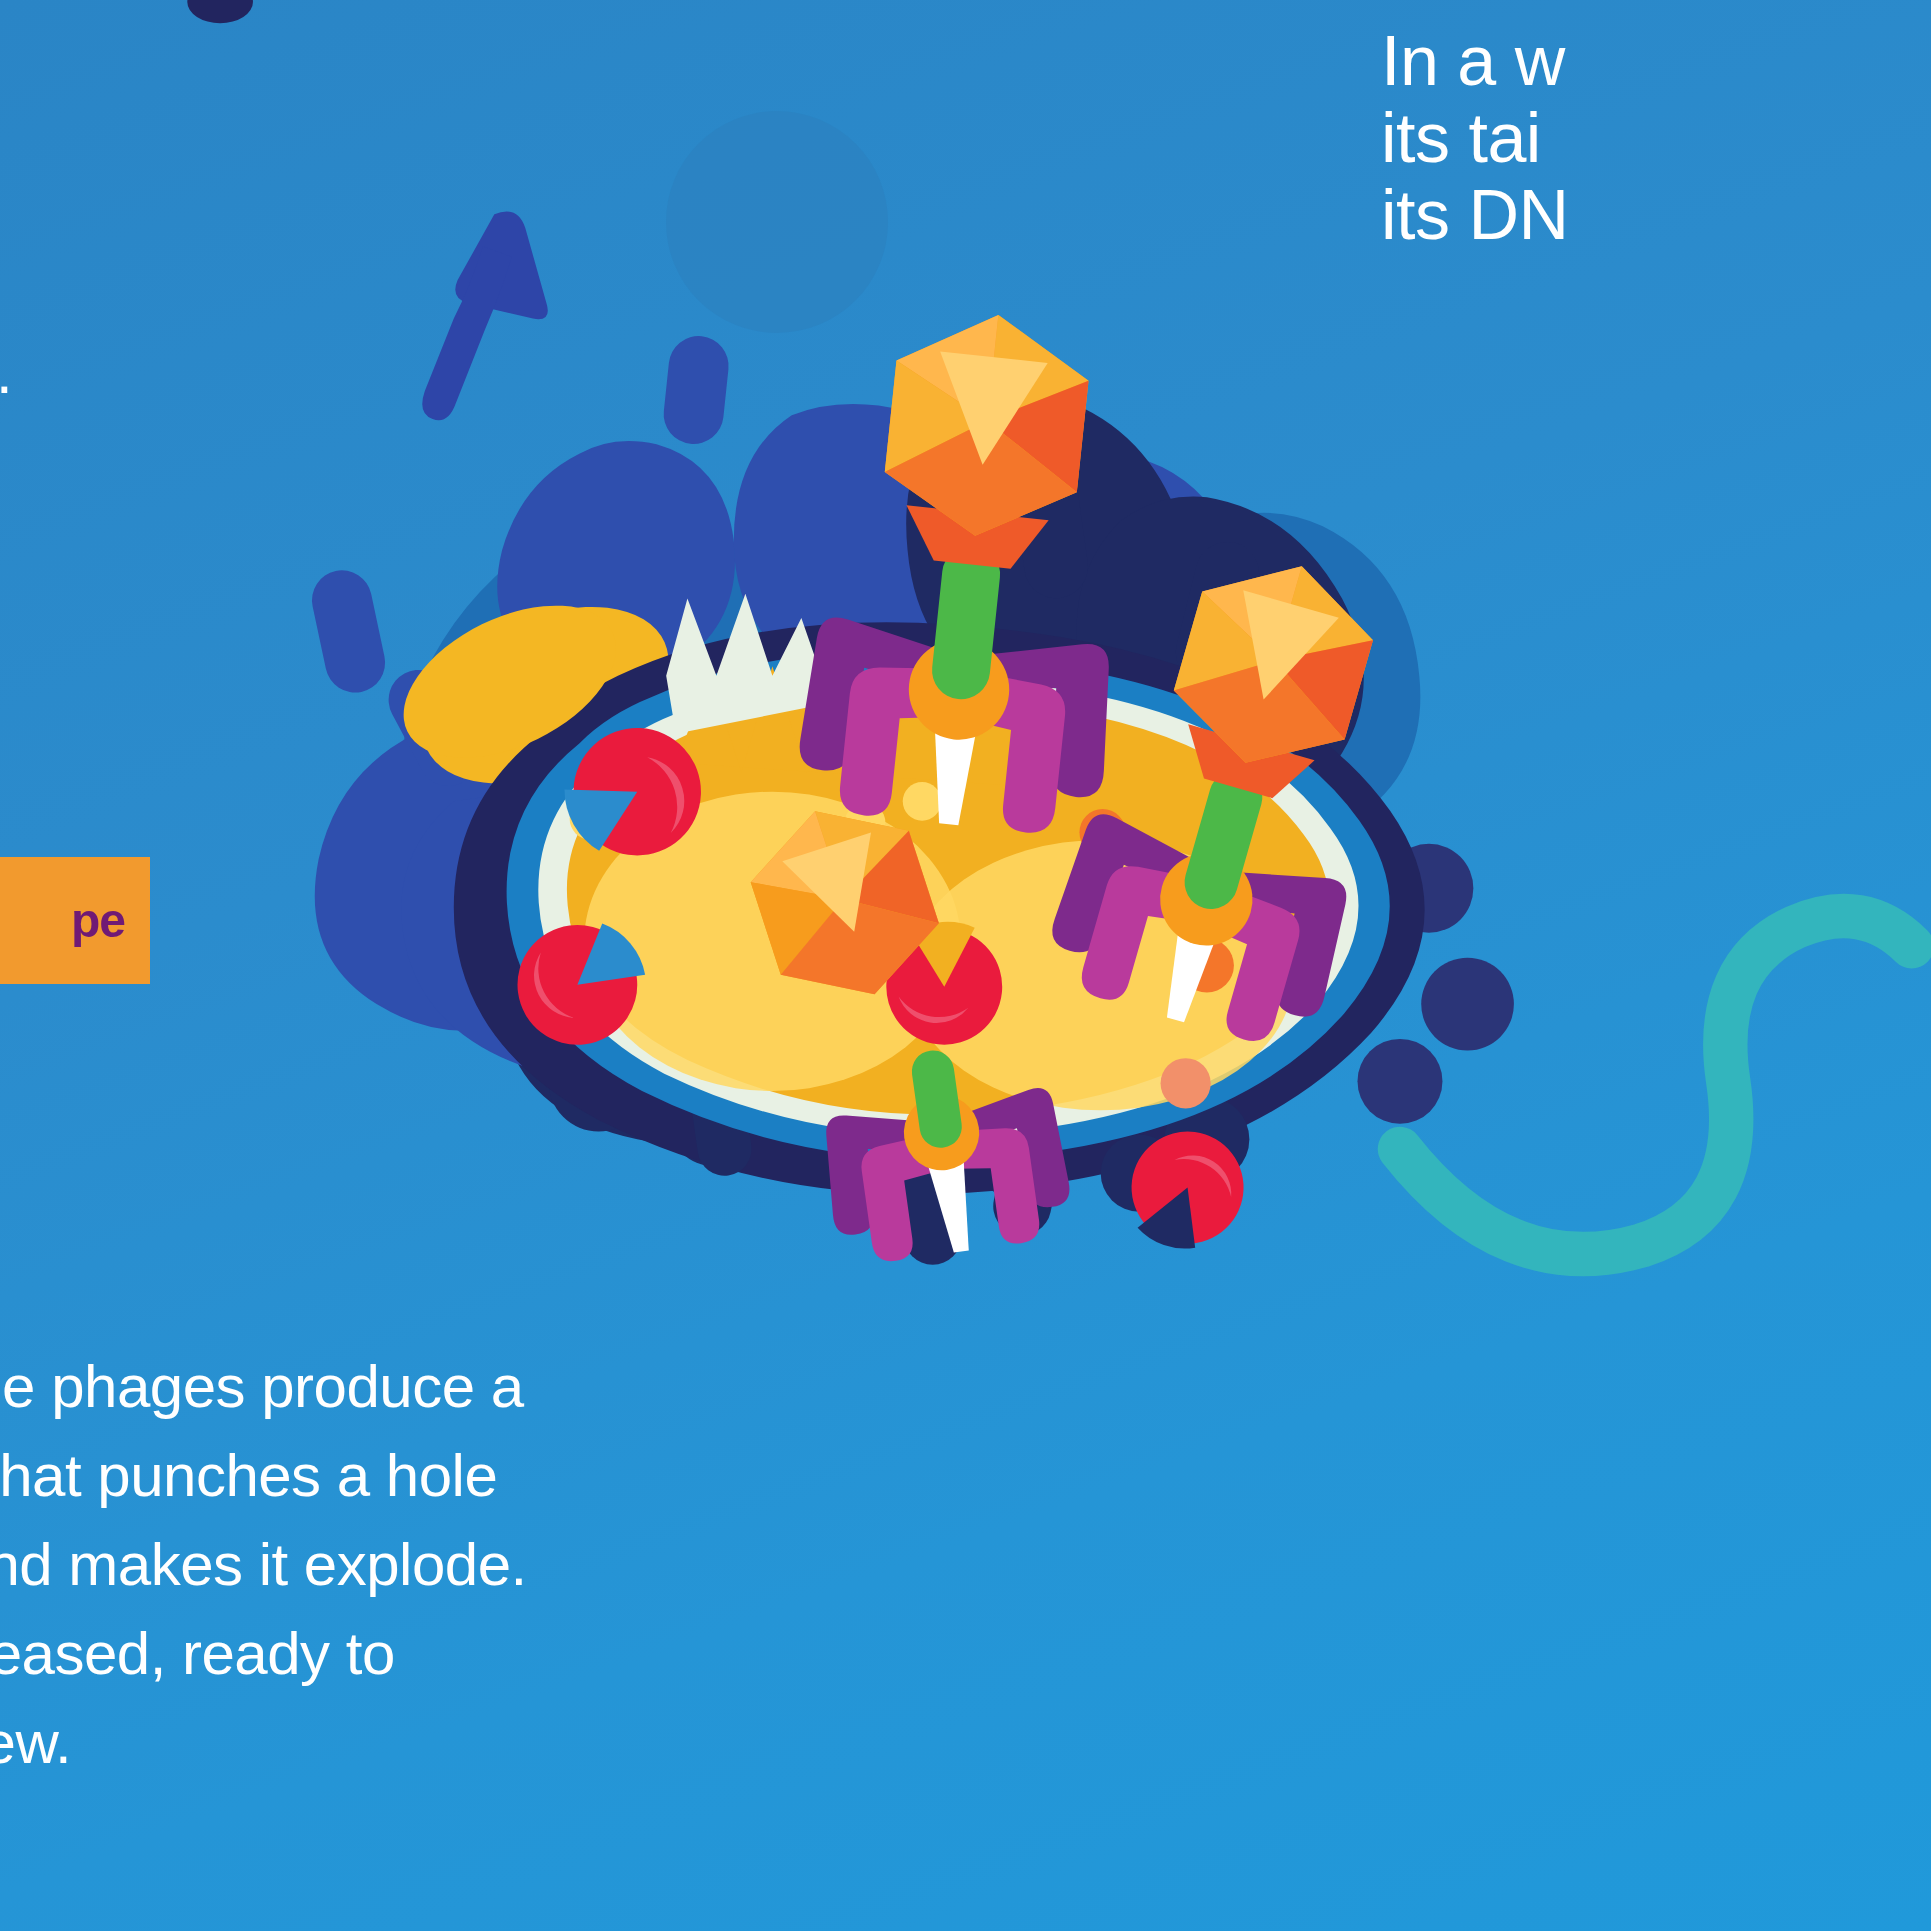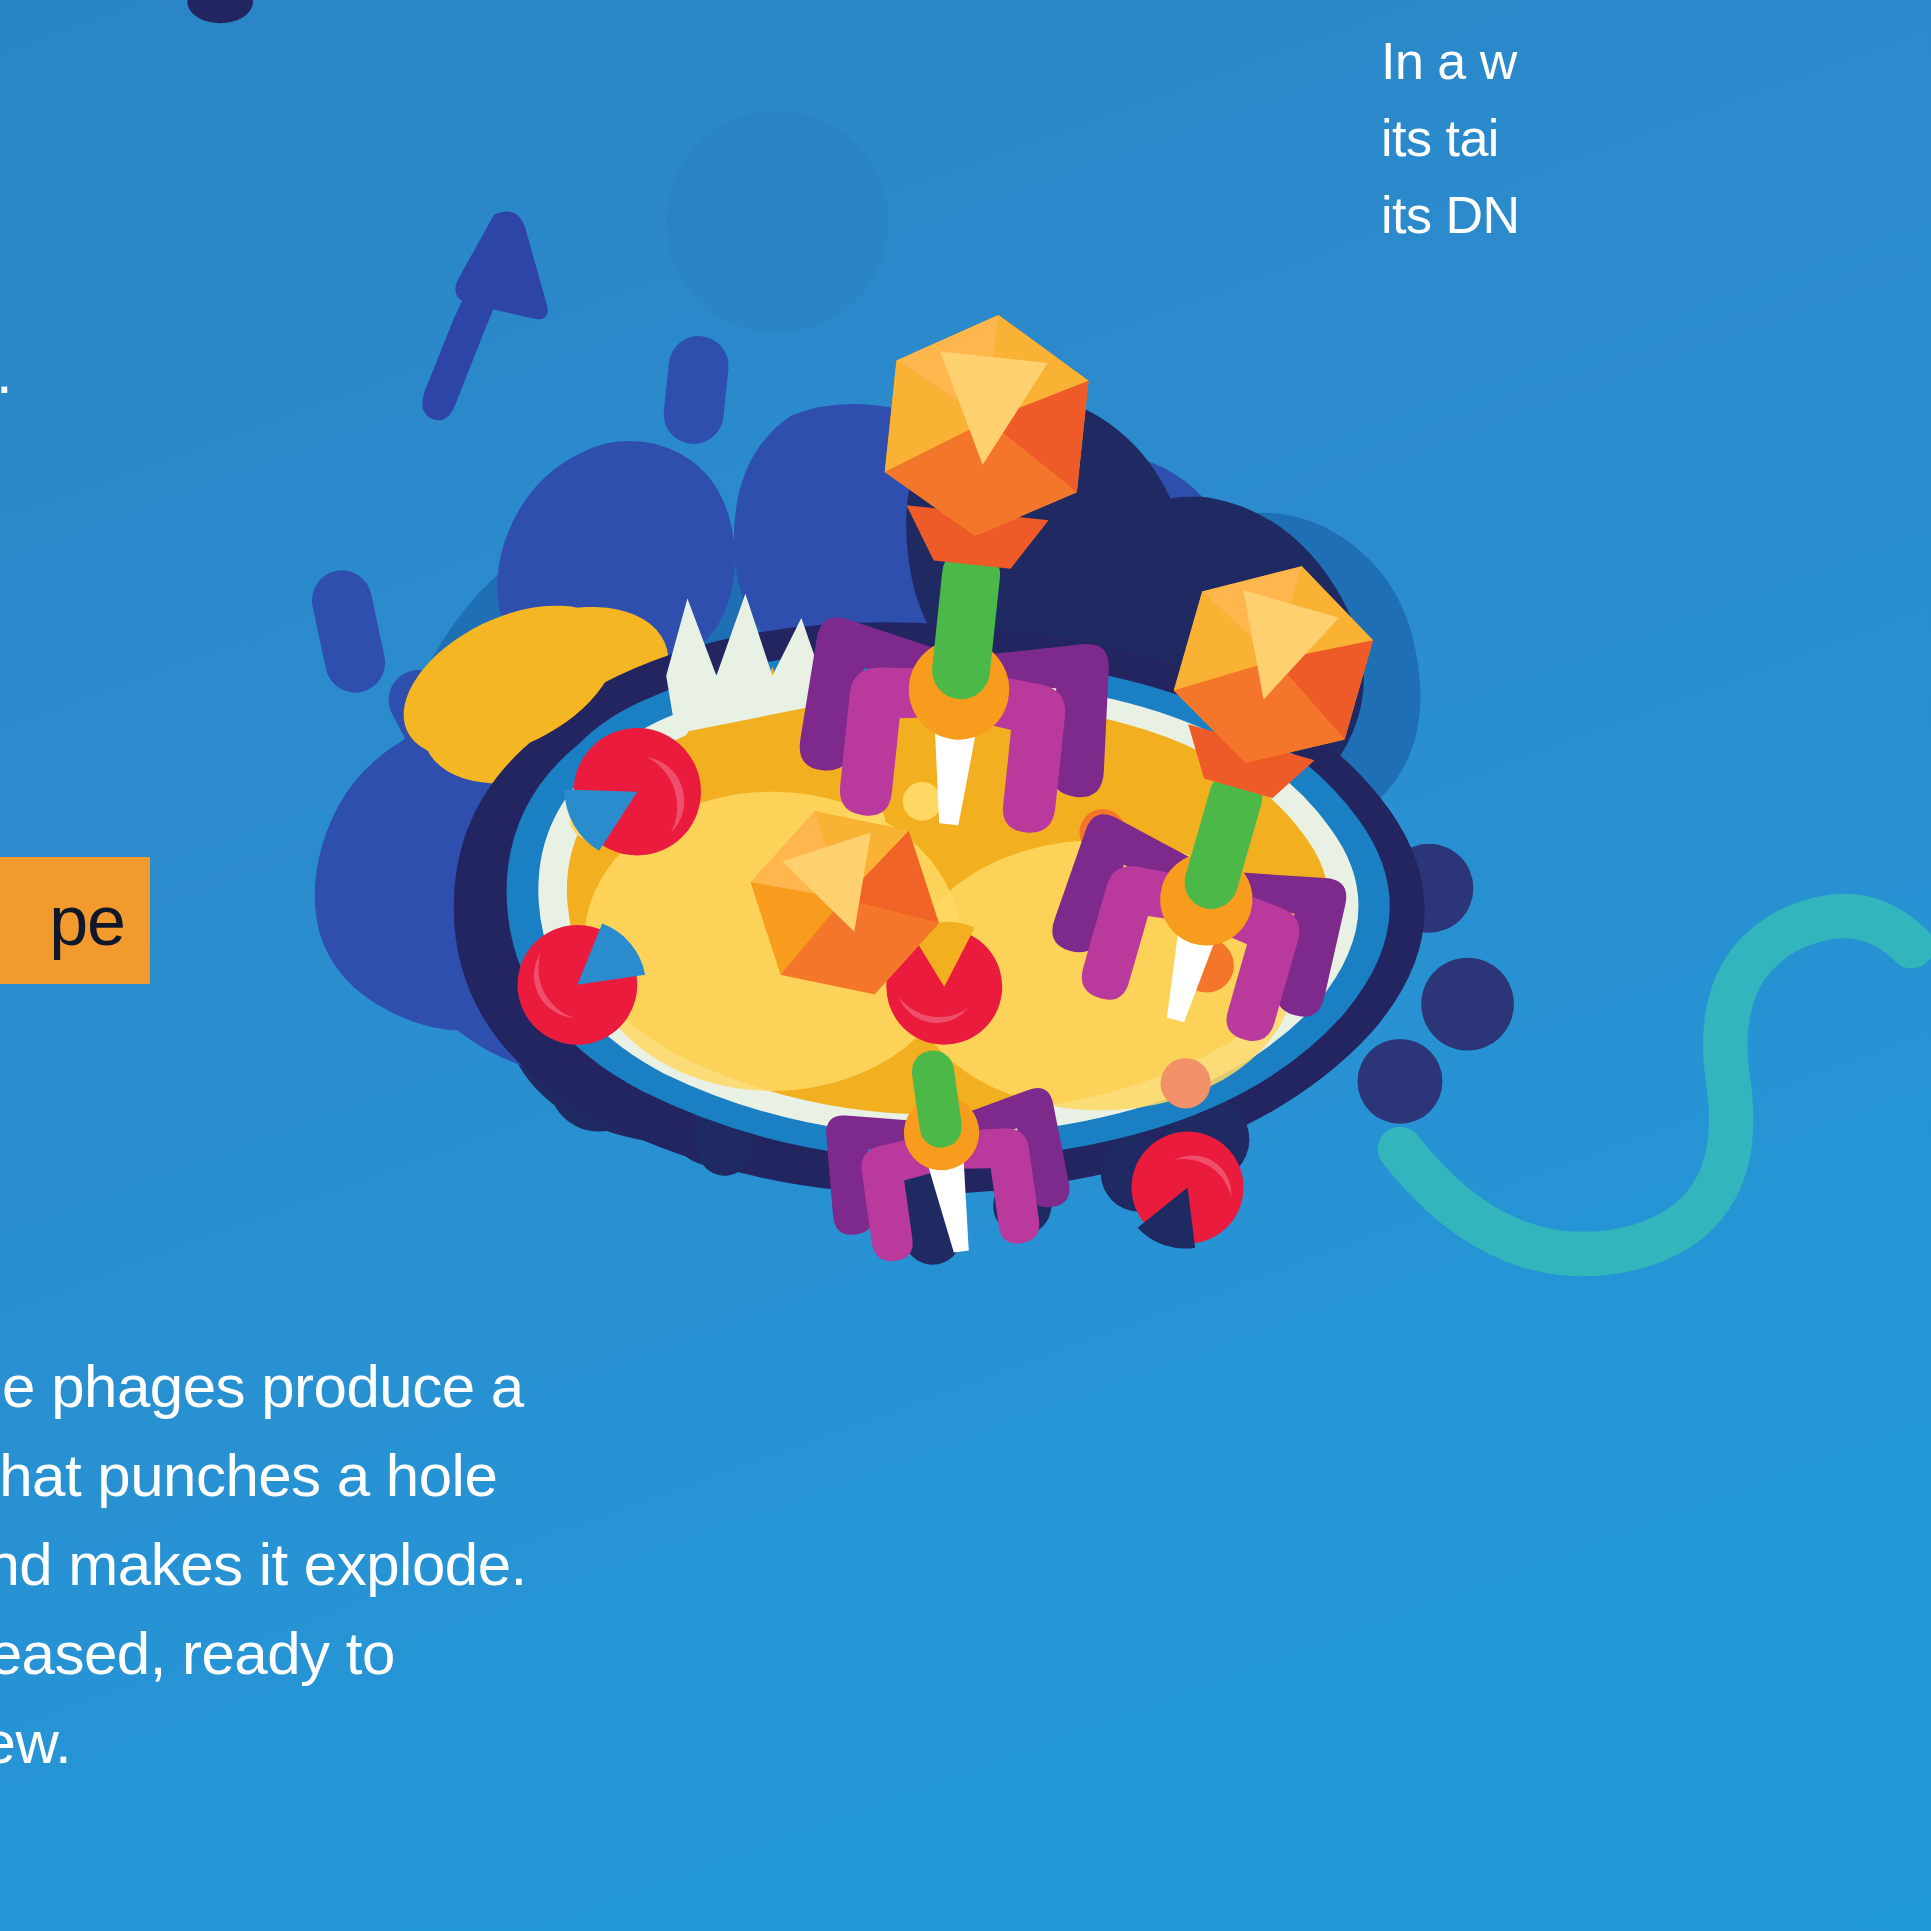--- a/index.html
+++ b/index.html
@@ -17,29 +17,29 @@
   .bgcircle{position:absolute;border-radius:50%;background:#2b80bd;opacity:.55;}
 
   
   .txt{
     position:absolute;color:#ffffff;
     font-family:"Liberation Sans", sans-serif;
     font-weight:400;white-space:pre;
     letter-spacing:-0.5px;
   }
   #text-left-top{left:-135px;top:170px;font-size:60px;line-height:81px;}
-  #text-right-top{left:1381px;top:23px;font-size:52px;line-height:77px;}
+  #text-right-top{left:1381px;top:23px;font-size:70px;line-height:77px;}
   #text-bottom{left:-145px;top:1342px;font-size:60px;line-height:89px;}
 
   .badge{
     position:absolute;left:-116px;top:857px;width:266px;height:127px;
     background:#f29a2e;display:flex;align-items:center;justify-content:flex-end;
   }
   .badge span{
-    color:#0f172a;font-size:70px;font-weight:400;padding-right:25px;
+    color:#701a75;font-size:48px;font-weight:700;padding-right:25px;
     font-family:"Liberation Sans", sans-serif;letter-spacing:-1px;
   }
 
   
   #illus{position:absolute;left:0;top:0;width:1931px;height:1931px;}
 </style>
 </head>
 <body>
 
 <div id="stage">

